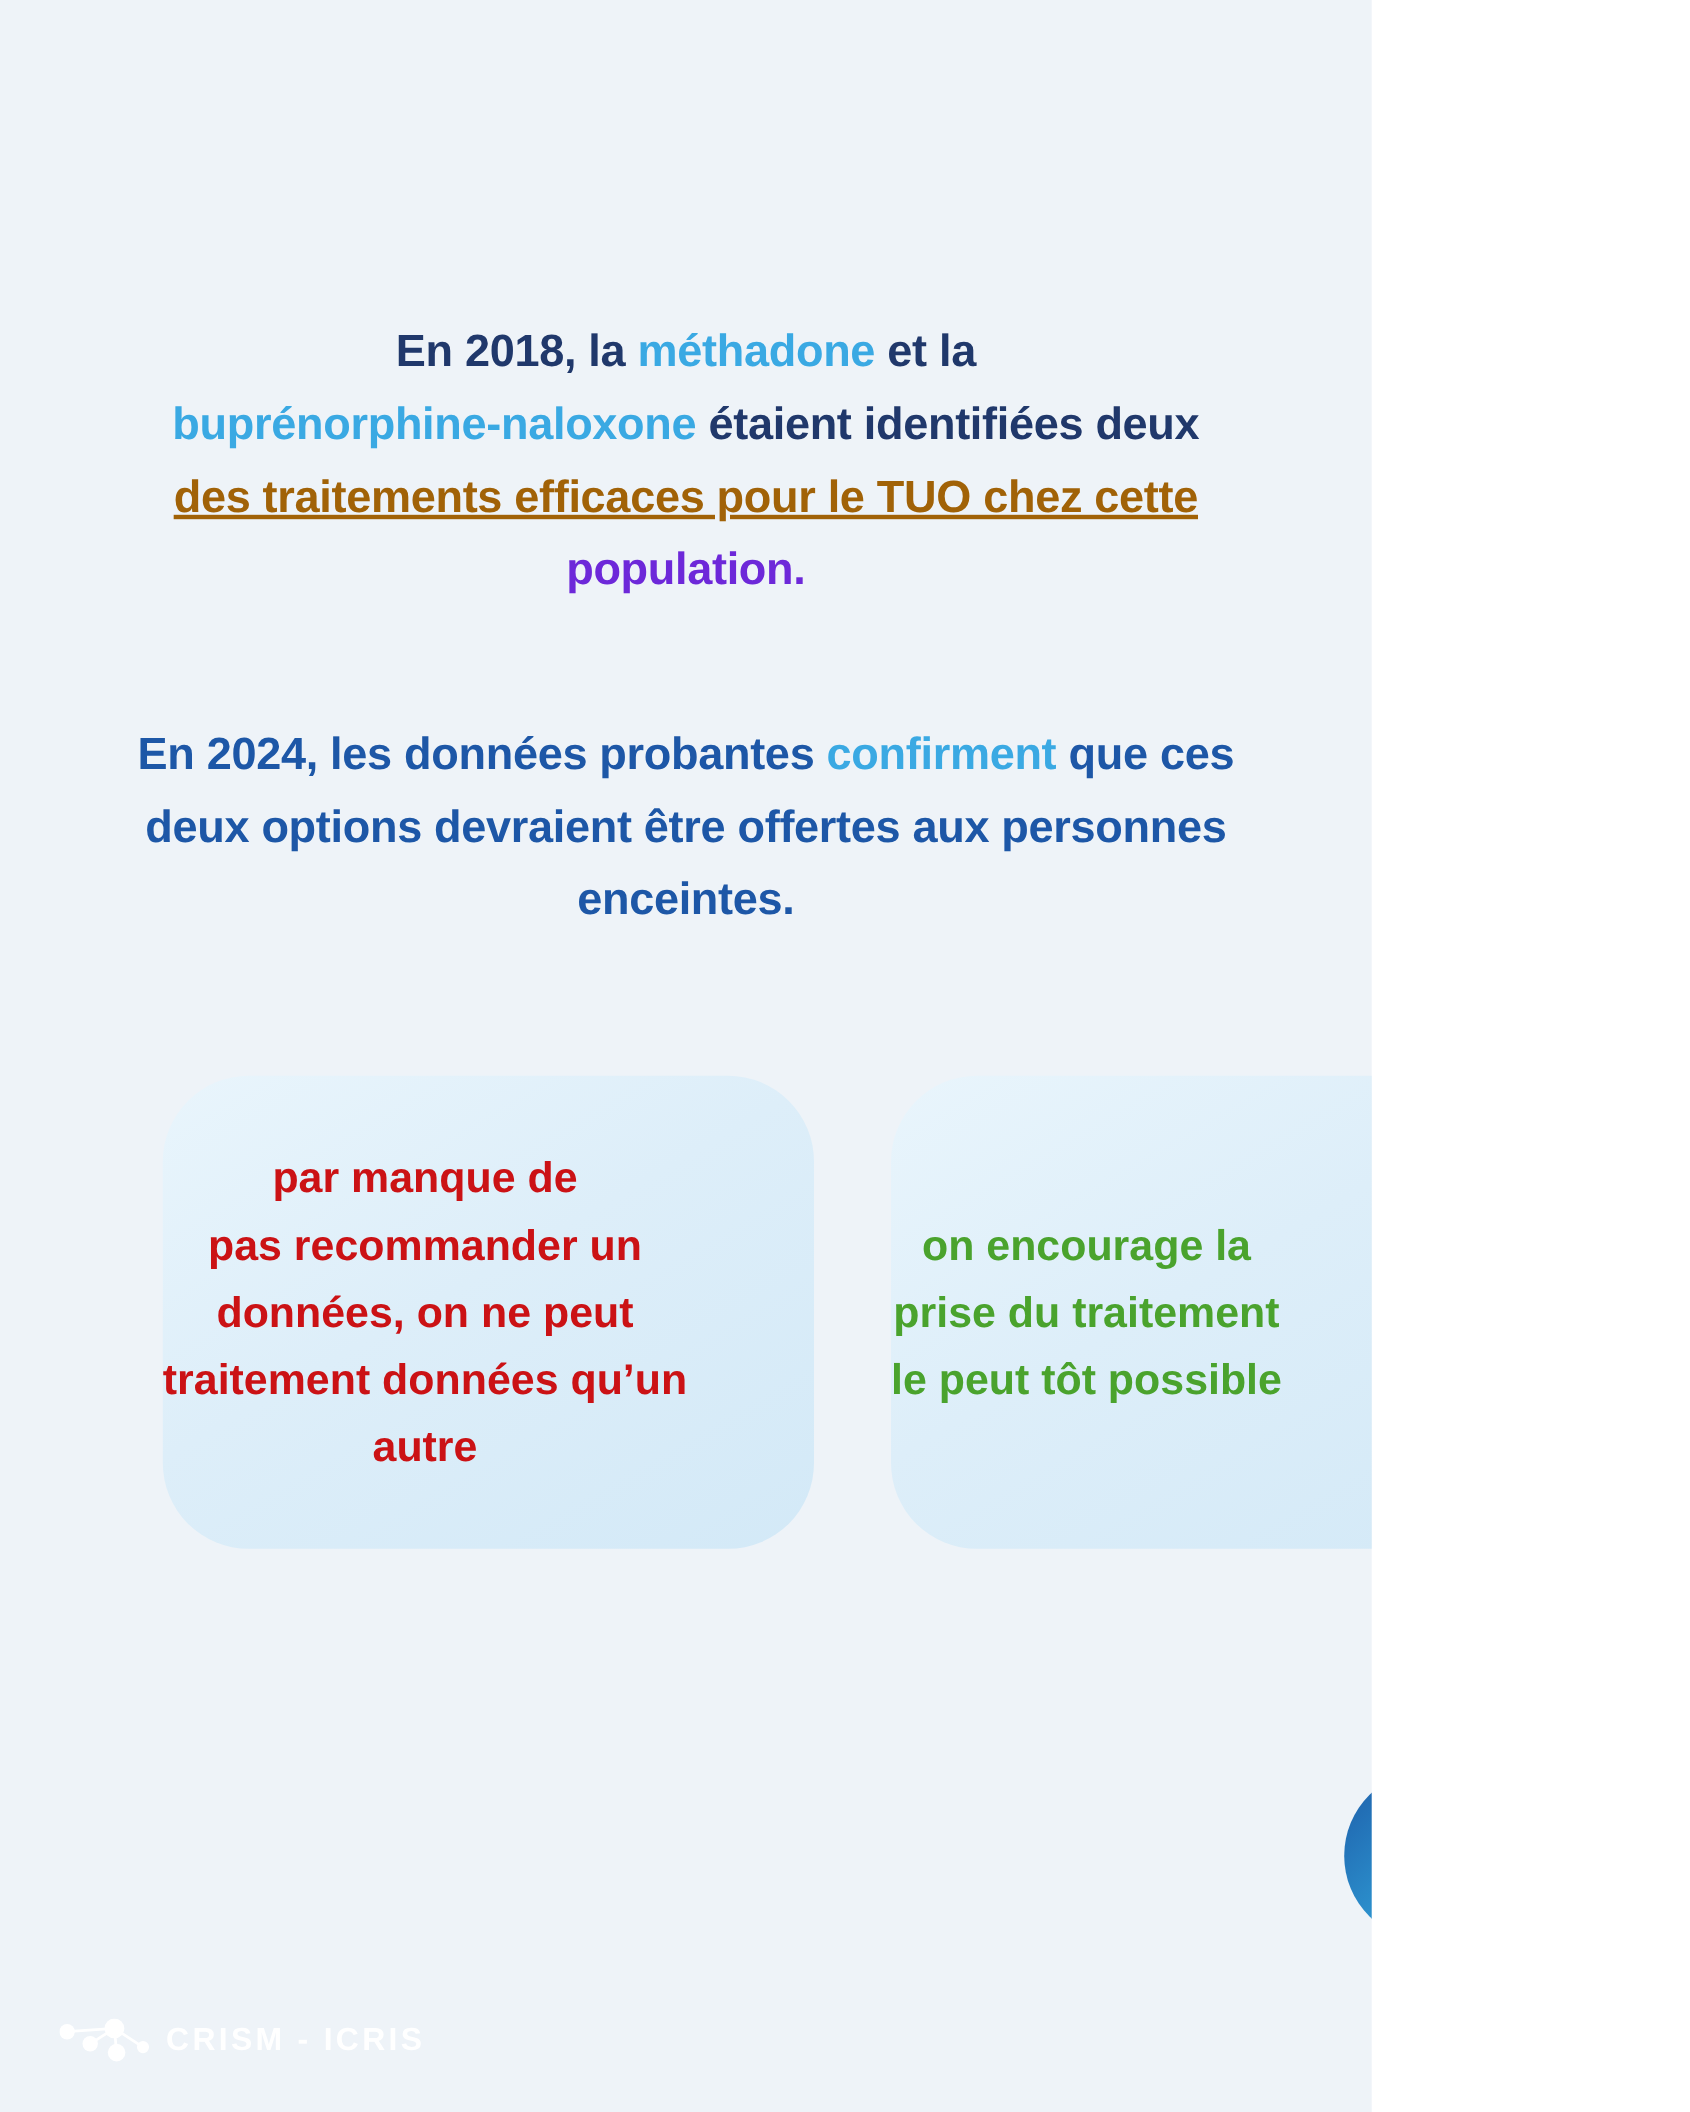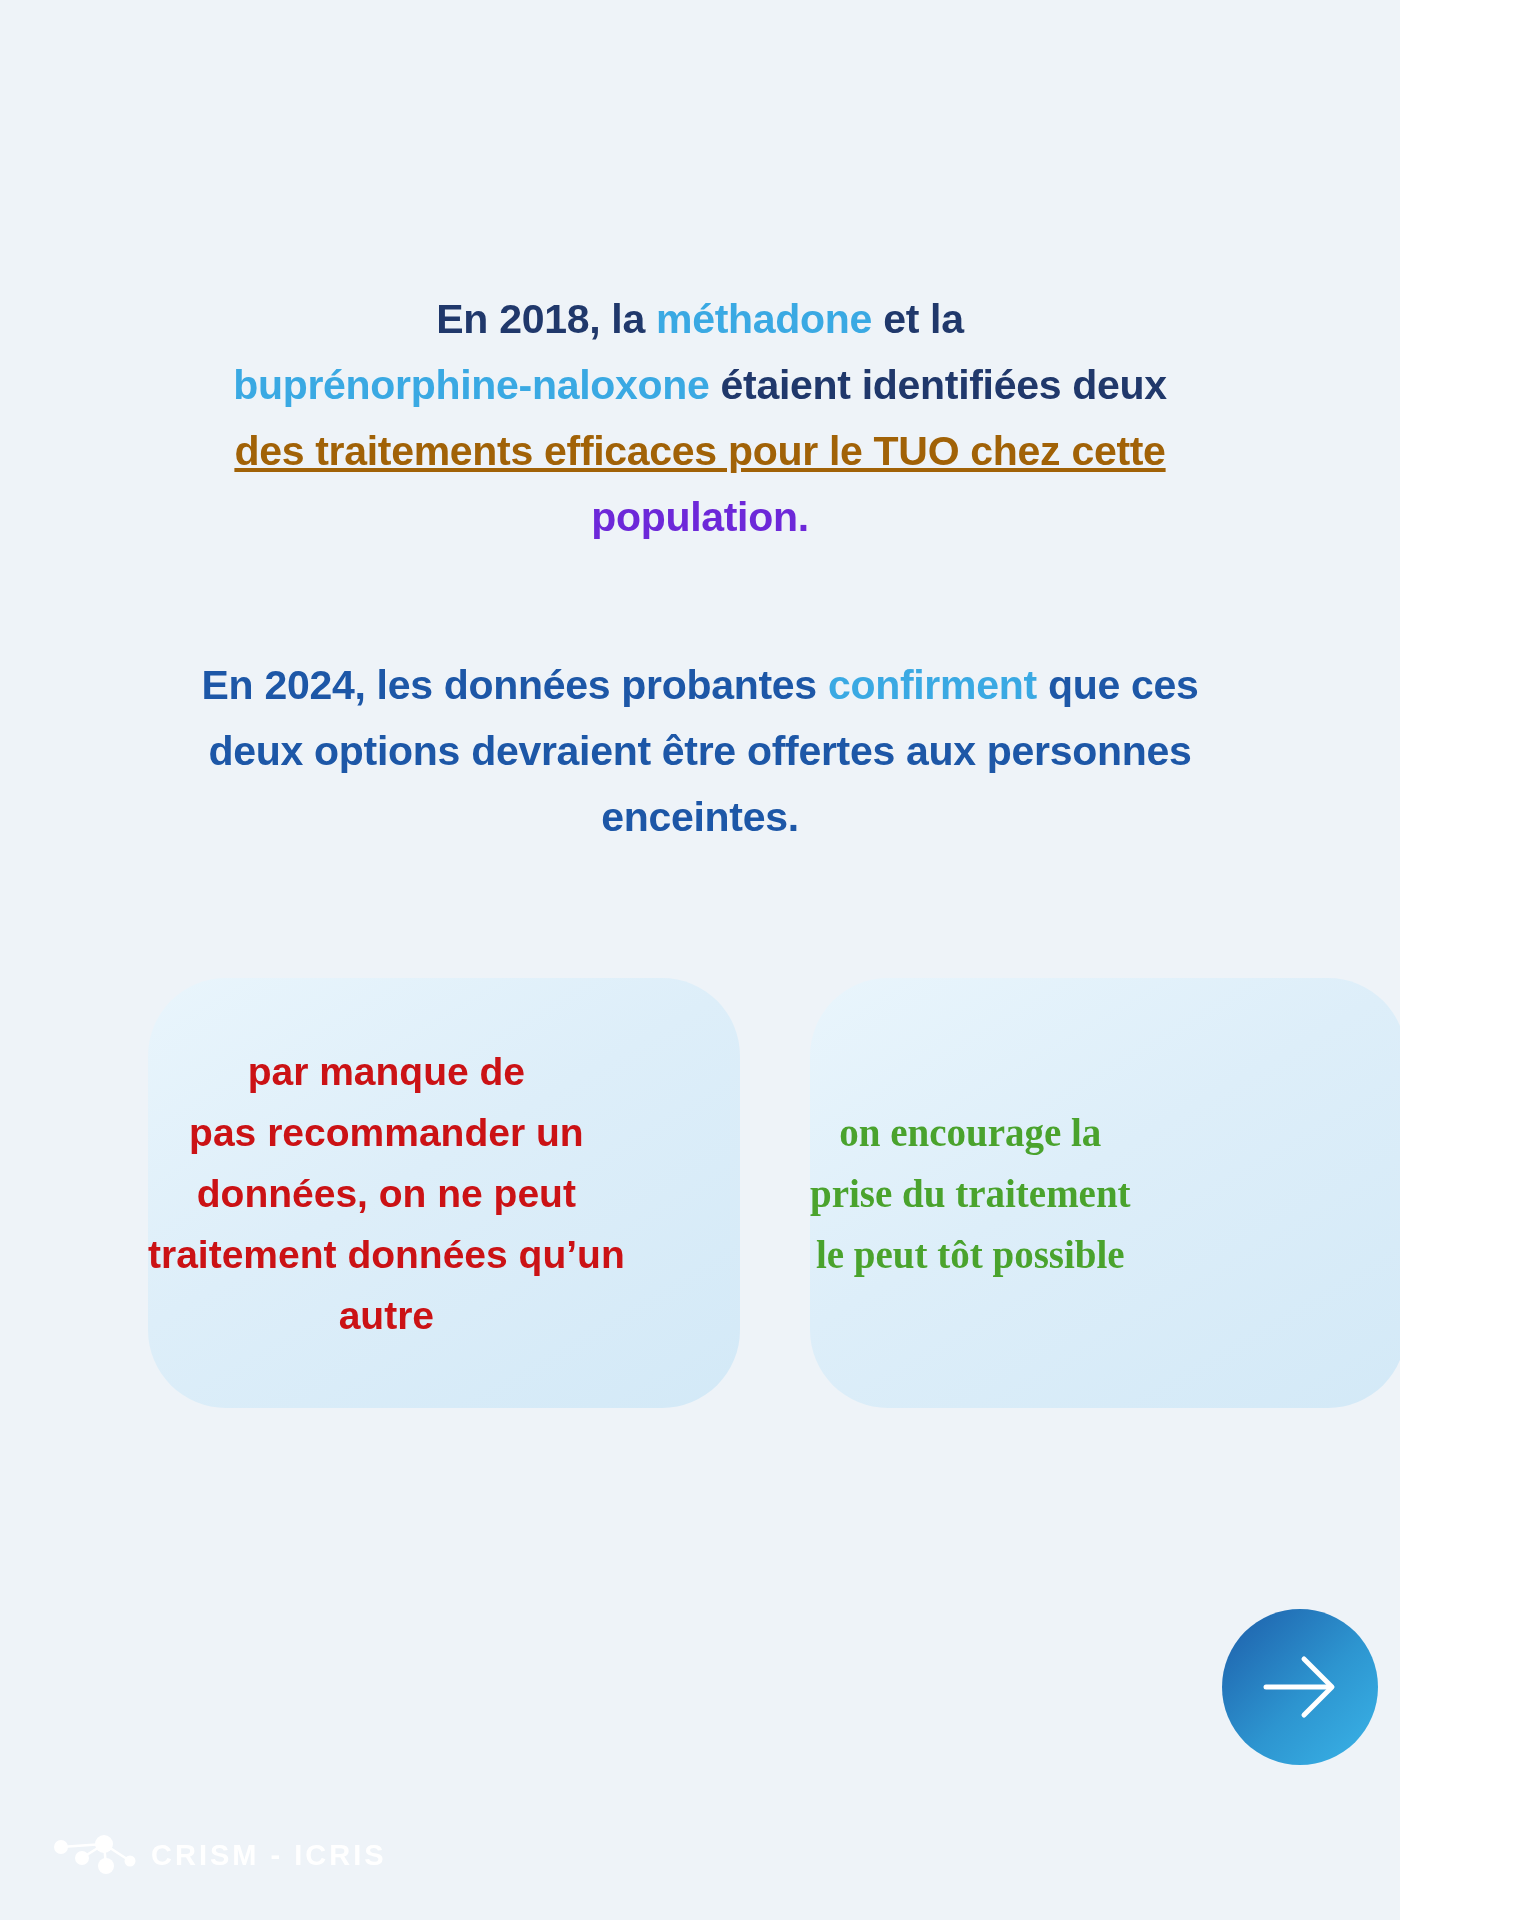--- a/index.html
+++ b/index.html
@@ -1,19 +1,19 @@
 <!DOCTYPE html>
 <html><head>
 <meta charset="utf-8">
 <style>
   html,body { margin:0; padding:0; }
   body { font-family: "Liberation Sans", sans-serif; }
   .page {
     position: relative;
-    width: 1400px;
+    width: 1247px;
     height: 1920px;
     overflow: hidden;
     background: #eef3f8;
   }
   .para {
     position: absolute;
     left: 0;
     width: 100%;
     text-align: center;
     font-weight: bold;
@@ -27,21 +27,21 @@
   .card {
     position: absolute;
     top: 978px;
     height: 430px;
     border-radius: 78px;
     background: linear-gradient(150deg, #e9f5fc 0%, #ddeef9 45%, #d3e9f7 100%);
     display: flex;
     align-items: center;
   }
   .card-left  { left: 148px; width: 592px; }
-  .card-right { left: 810px; width: 596px; font-family: Liberation Serif, serif; }
+  .card-right { left: 810px; width: 596px; }
   .card-text {
     text-align: center;
     font-weight: bold;
     font-size: 39px;
     line-height: 61px;
   }
   .card-text .line { white-space: pre; }
   .next-btn {
     position: absolute;
     left: 1222px;

